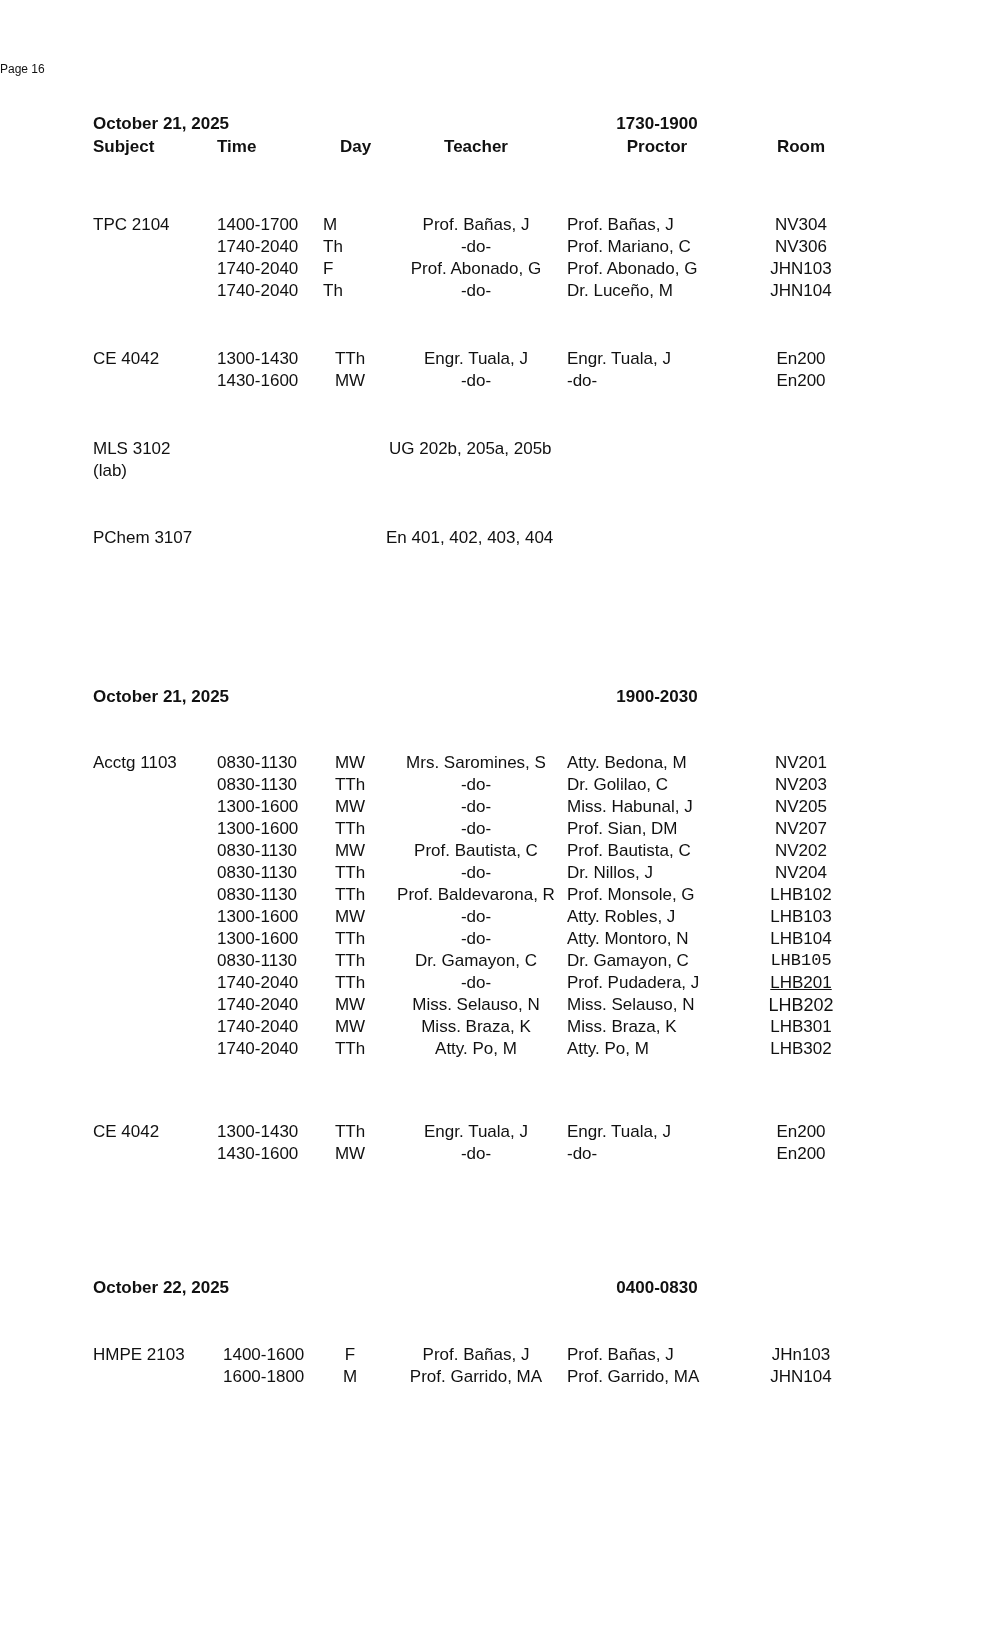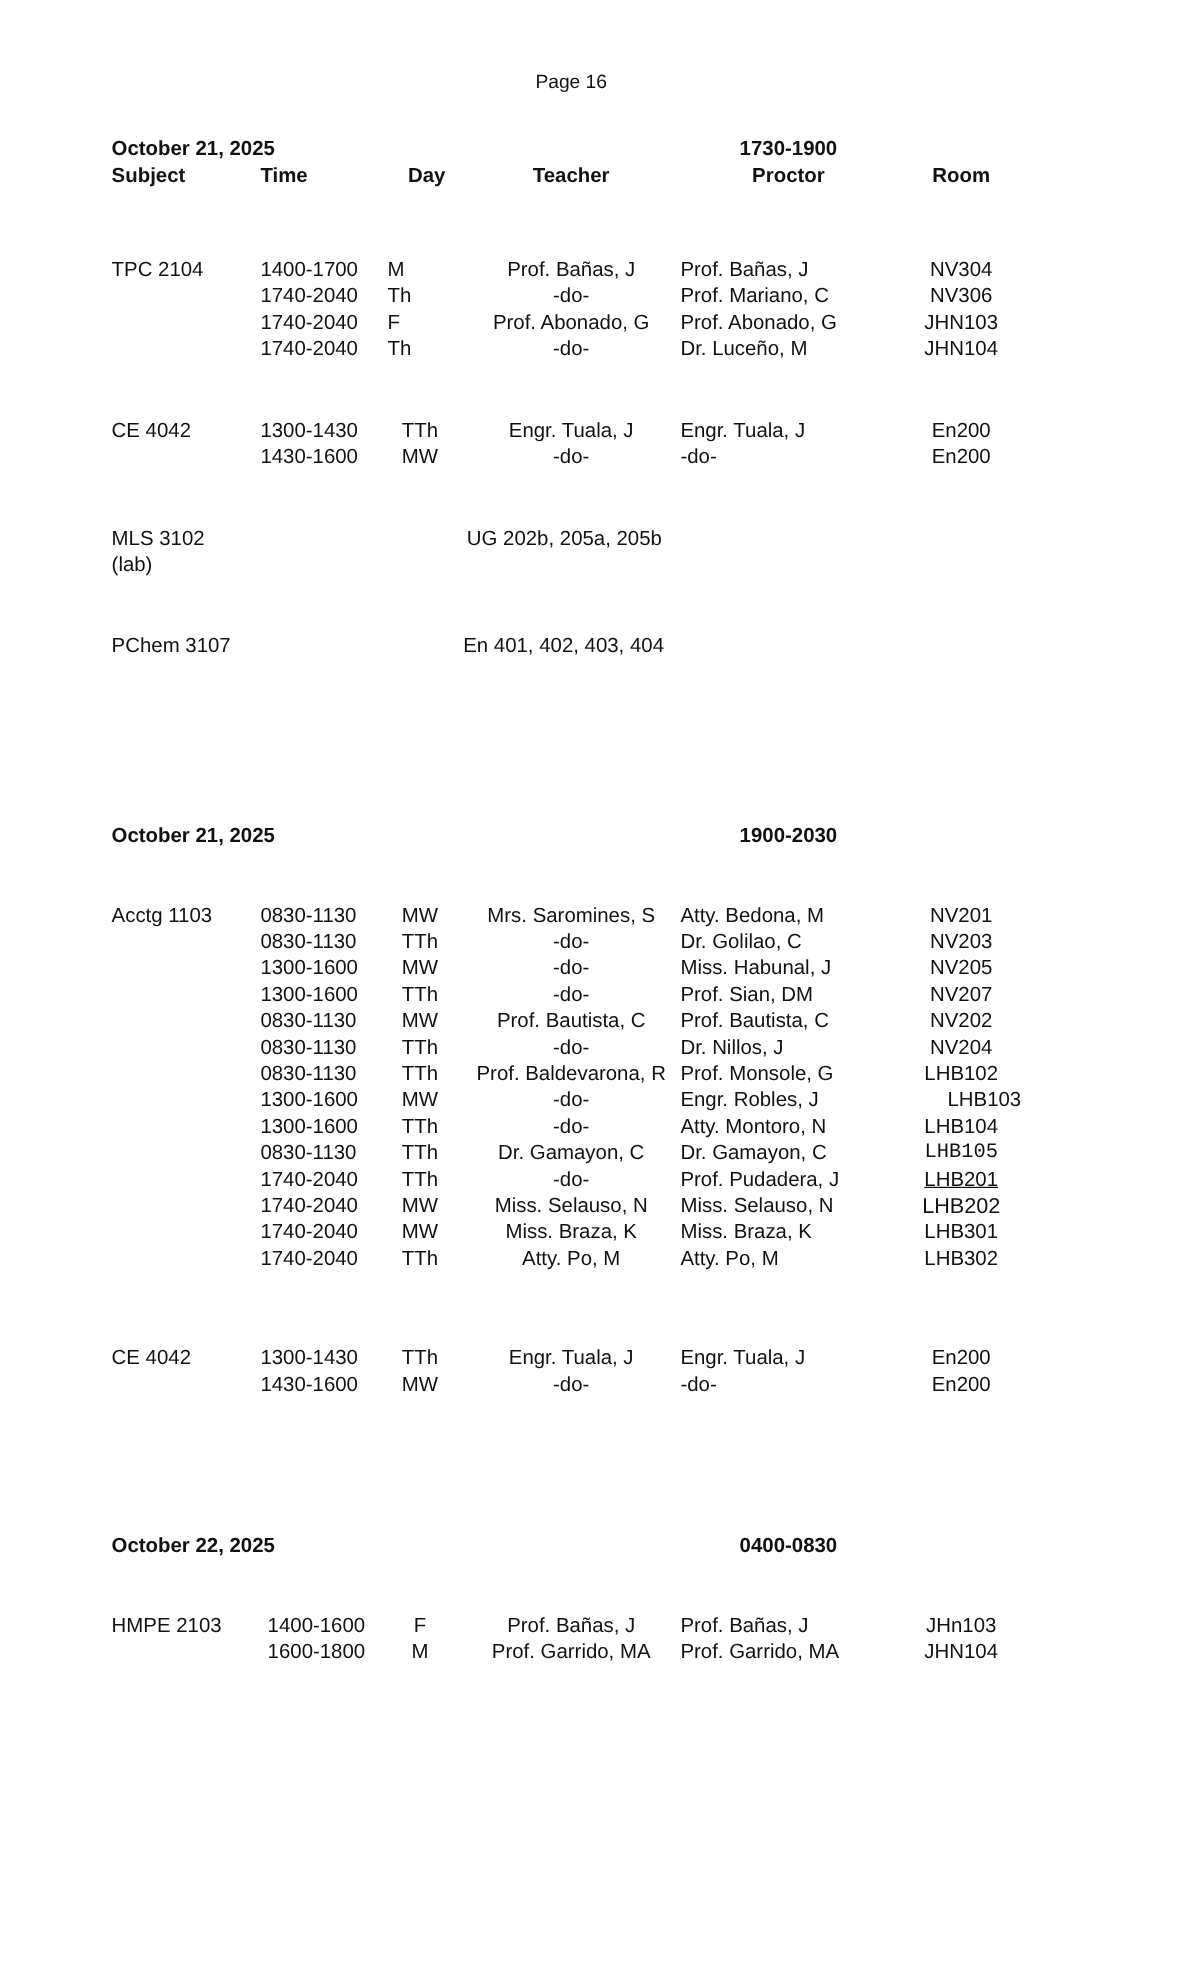--- a/index.html
+++ b/index.html
@@ -2,21 +2,21 @@
 <html><head>
 <meta charset="utf-8">
 <style>
   html, body { margin: 0; padding: 0; background: #ffffff; }
   body {
     width: 1000px; height: 1647px; position: relative; overflow: hidden;
     font-family: "Liberation Sans", sans-serif; color: #111111; font-size: 17px;
   }
   .abs { position: absolute; white-space: nowrap; line-height: 20px; }
   .bold { font-weight: bold; text-align: center; }
-  .page-num { left: 0; width: 952px; text-align: center; top: 59px; font-size: 16px; }
+  .page-num { left: 0; width: 952px; top: 59px; font-size: 12px; }
   .c-subj { left: 93px; }
   .c-time { left: 217px; }
   .c-time2 { left: 223px; }
   .c-day { left: 323px; }
   .c-dayc { left: 330px; width: 40px; text-align: center; }
   .c-teach { left: 376px; width: 200px; text-align: center; }
   .c-proc { left: 567px; }
   .c-room { left: 751px; width: 100px; text-align: center; }
   .c-slot { left: 577px; width: 160px; text-align: center; }
   .c-rooms { left: 386px; }
@@ -144,22 +144,22 @@
           <div class="abs c-time" style="top: 885px;">0830-1130</div>
           <div class="abs c-dayc" style="top: 885px;">TTh</div>
           <div class="abs c-teach" style="top: 885px;">Prof. Baldevarona, R</div>
           <div class="abs c-proc" style="top: 885px;">Prof. Monsole, G</div>
           <div class="abs c-room" style="top: 885px;">LHB102</div>
         </div>
         <div>
           <div class="abs c-time" style="top: 907px;">1300-1600</div>
           <div class="abs c-dayc" style="top: 907px;">MW</div>
           <div class="abs c-teach" style="top: 907px;">-do-</div>
-          <div class="abs c-proc" style="top: 907px;">Engr. Robles, J</div>
-          <div class="abs c-room" style="top: 907px; text-align: right;">LHB103</div>
+          <div class="abs c-proc" style="top: 907px;">Atty. Robles, J</div>
+          <div class="abs c-room" style="top: 907px;">LHB103</div>
         </div>
         <div>
           <div class="abs c-time" style="top: 929px;">1300-1600</div>
           <div class="abs c-dayc" style="top: 929px;">TTh</div>
           <div class="abs c-teach" style="top: 929px;">-do-</div>
           <div class="abs c-proc" style="top: 929px;">Atty. Montoro, N</div>
           <div class="abs c-room" style="top: 929px;">LHB104</div>
         </div>
         <div>
           <div class="abs c-time" style="top: 951px;">0830-1130</div>

